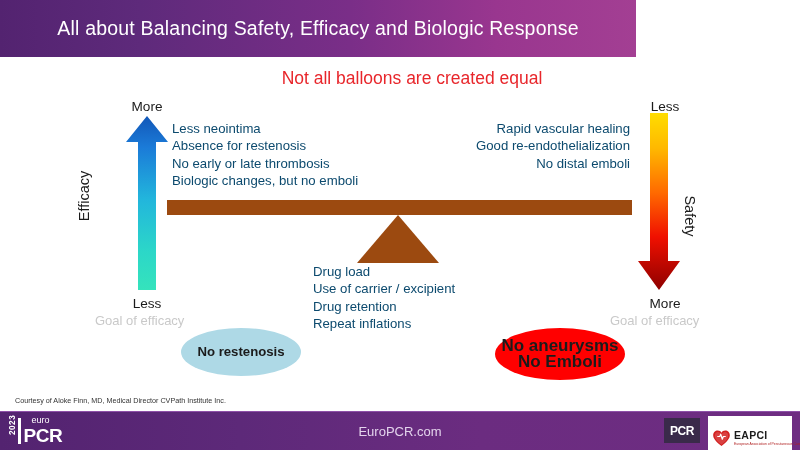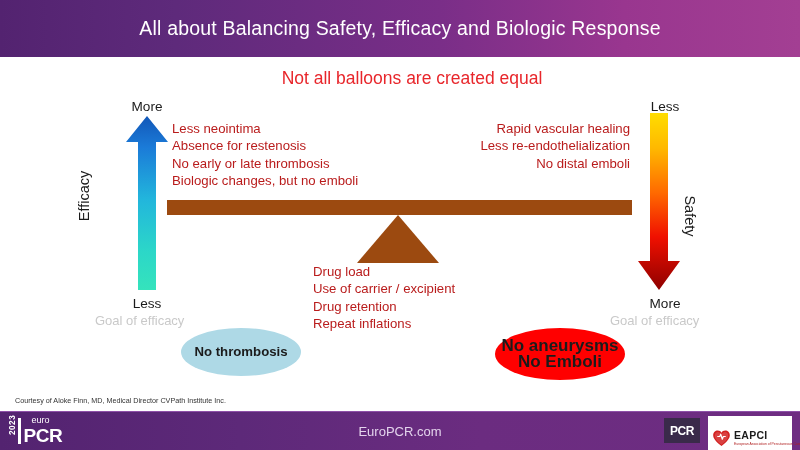--- a/index.html
+++ b/index.html
@@ -7,37 +7,37 @@
     width:800px;height:450px;
     background:#ffffff;
     font-family:"Liberation Sans", sans-serif;
     overflow:hidden;
     position:relative;
   }
   .slide{position:relative;width:800px;height:450px;background:#fff;overflow:hidden;}
 
   
   .titlebar{
-    position:absolute;left:0;top:0;width:800px;height:57px;
+    position:absolute;left:0;top:0;width:636px;height:57px;
     background:linear-gradient(90deg,#532370 0%,#5E2A7B 22%,#7A2E88 55%,#99368F 78%,#A33F93 100%);
     display:flex;align-items:center;justify-content:center;
   }
   .titlebar .title{
     color:#ffffff;font-size:19.5px;font-weight:400;letter-spacing:.2px;
     font-family:"Liberation Sans", sans-serif;
   }
 
   
   .subtitle{
     position:absolute;left:12px;top:68px;width:800px;text-align:center;
     color:#e8262b;font-size:17.5px;font-weight:400;
   }
 
   
-  .tblock{position:absolute;font-size:13.2px;color:#b91c1c;line-height:17.4px;white-space:pre-line;}
+  .tblock{position:absolute;font-size:13.2px;color:#0c4a6e;line-height:17.4px;white-space:pre-line;}
   #left-benefits{left:172px;top:120px;text-align:left;}
   #right-benefits{left:430px;top:120px;width:200px;text-align:right;}
   #center-factors{left:313px;top:263px;text-align:left;}
 
   
   .endlabel{position:absolute;font-size:13.6px;color:#1b1b1b;text-align:center;width:80px;}
   #left-top-label{left:107px;top:99px;}
   #left-bottom-label{left:107px;top:296px;}
   #right-top-label{left:625px;top:99px;}
   #right-bottom-label{left:625px;top:296px;}
@@ -173,34 +173,34 @@
       </linearGradient>
     </defs>
     <polygon points="12,0 30,0 30,148 42,148 21,177 0,148 12,148" fill="url(#gradSaf)"></polygon>
   </svg>
 
   <div class="tblock" id="left-benefits">Less neointima
 Absence for restenosis
 No early or late thrombosis
 Biologic changes, but no emboli</div>
   <div class="tblock" id="right-benefits">Rapid vascular healing
-Less re-endothelialization
+Good re-endothelialization
 No distal emboli</div>
 
   <div id="seesaw-bar"></div>
   <svg id="seesaw-fulcrum" viewBox="0 0 82 48">
     <polygon points="41,0 82,48 0,48" fill="#9C4A10"></polygon>
   </svg>
 
   <div class="tblock" id="center-factors">Drug load
 Use of carrier / excipient
 Drug retention
 Repeat inflations</div>
 
-  <div class="ellipse" id="ellipse-restenosis">No thrombosis</div>
+  <div class="ellipse" id="ellipse-restenosis">No restenosis</div>
   <div class="ellipse" id="ellipse-aneurysms">
     <span style="white-space:pre-line;">No aneurysms
 No Emboli</span>
   </div>
 
   <div id="courtesy">Courtesy of Aloke Finn, MD, Medical Director CVPath Institute Inc.</div>
 
   <div class="footer"></div>
   <div id="footer-url">EuroPCR.com</div>
 

